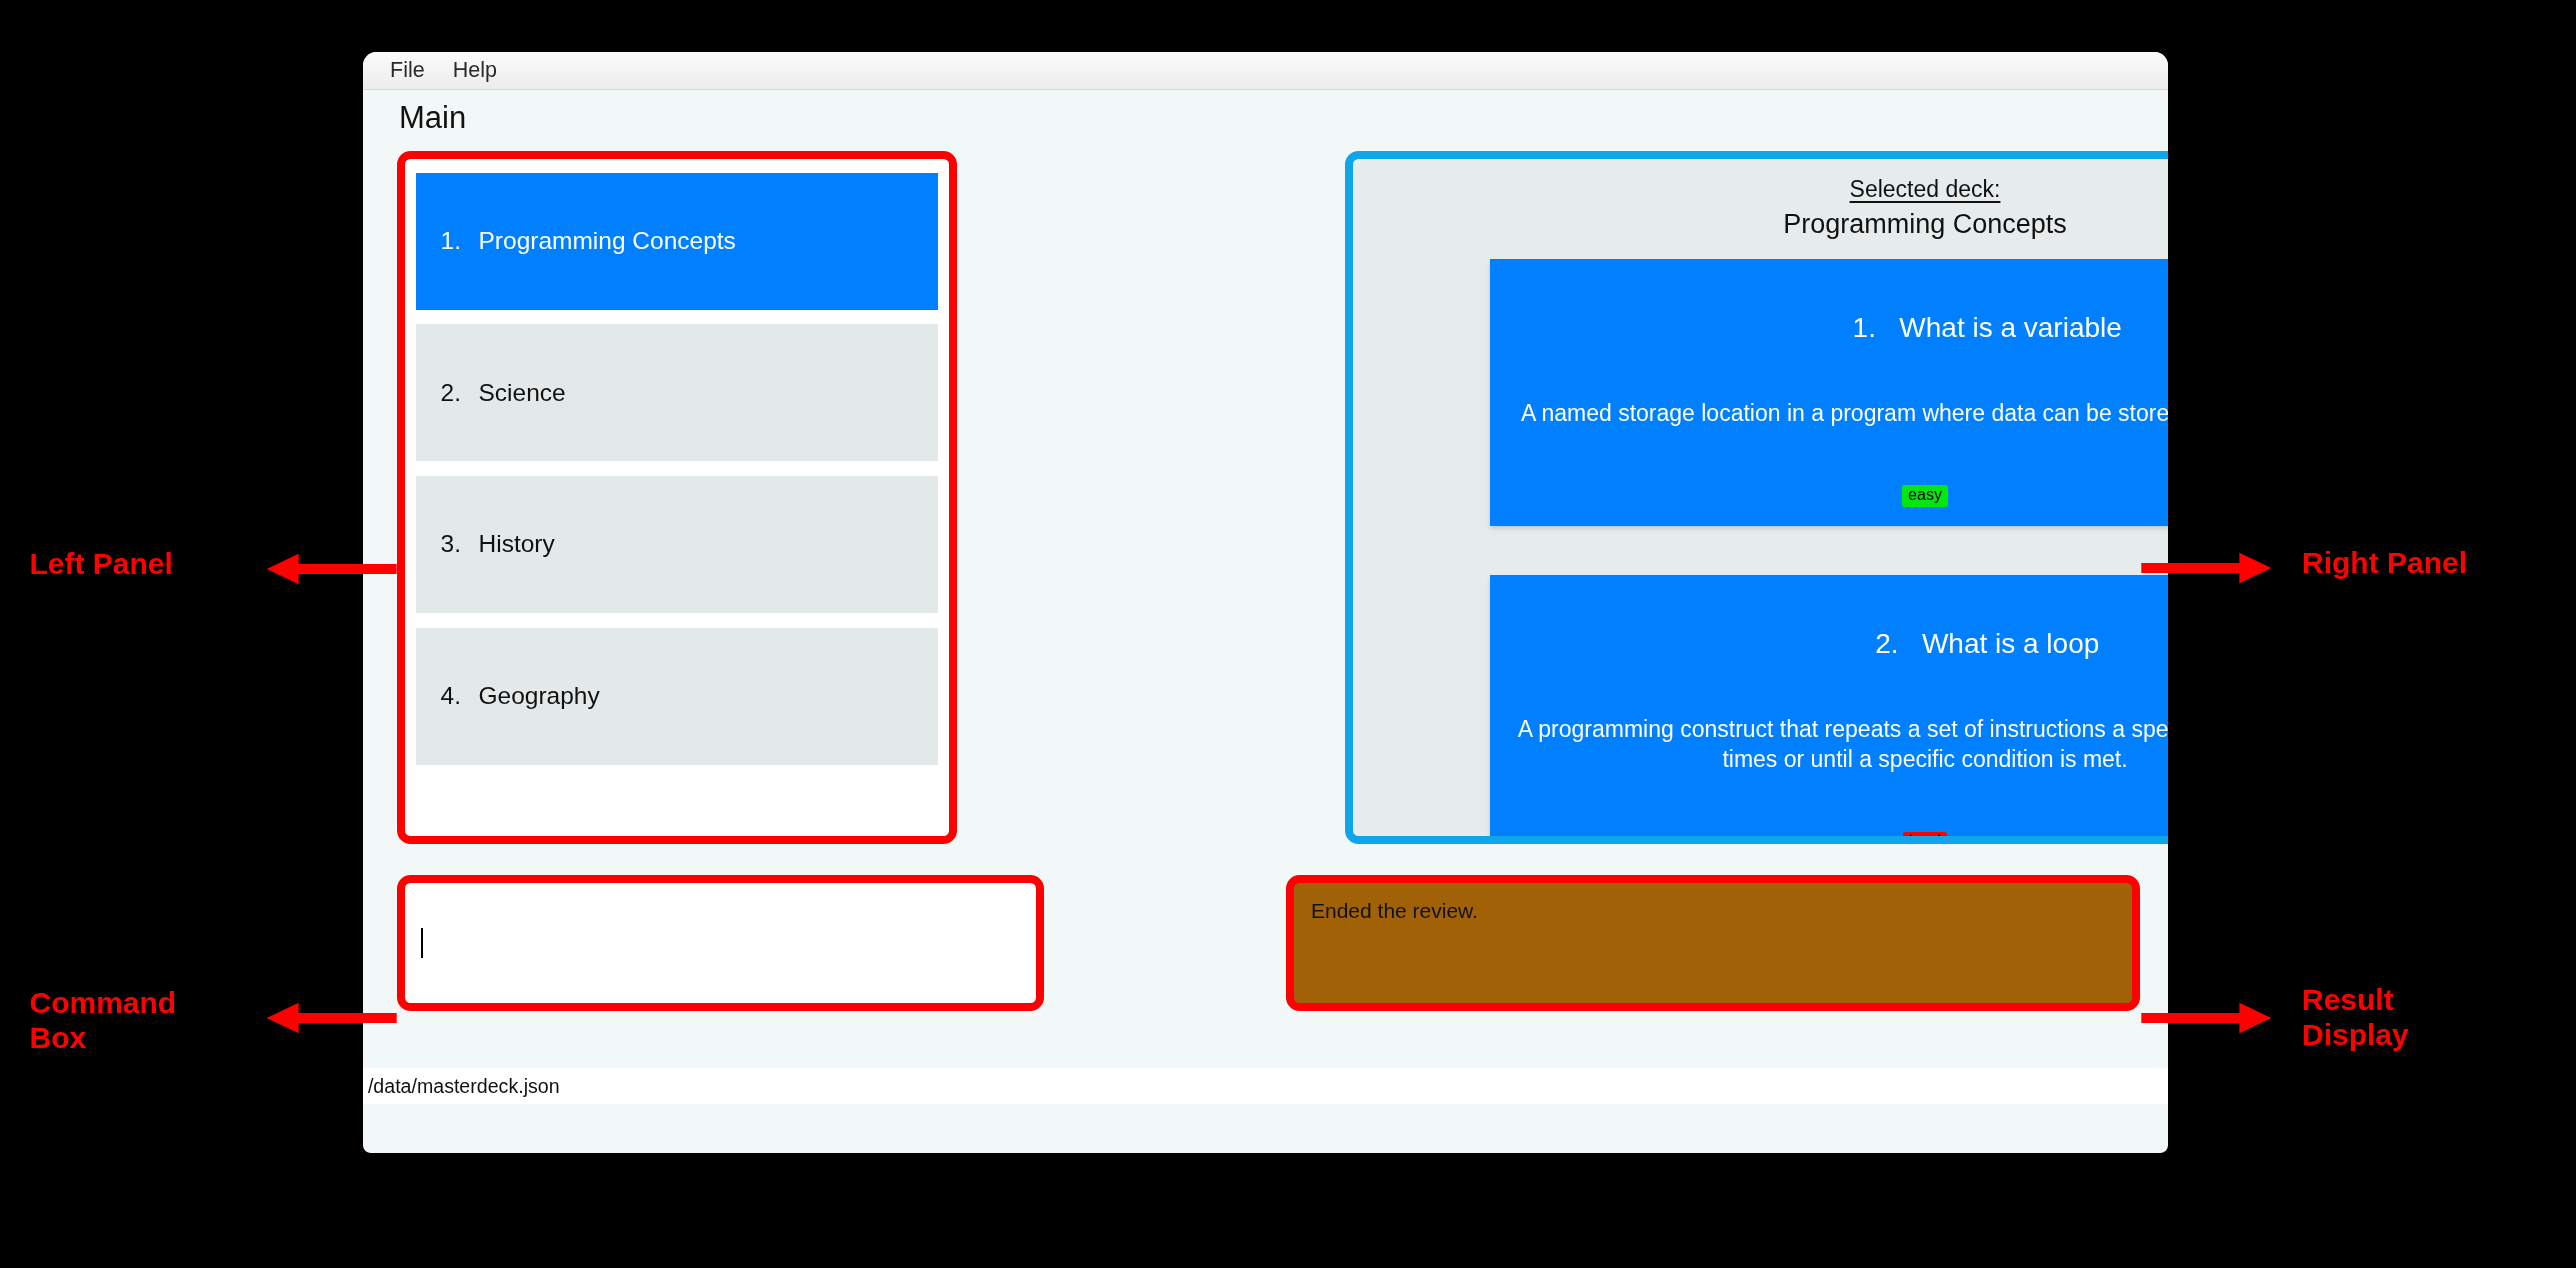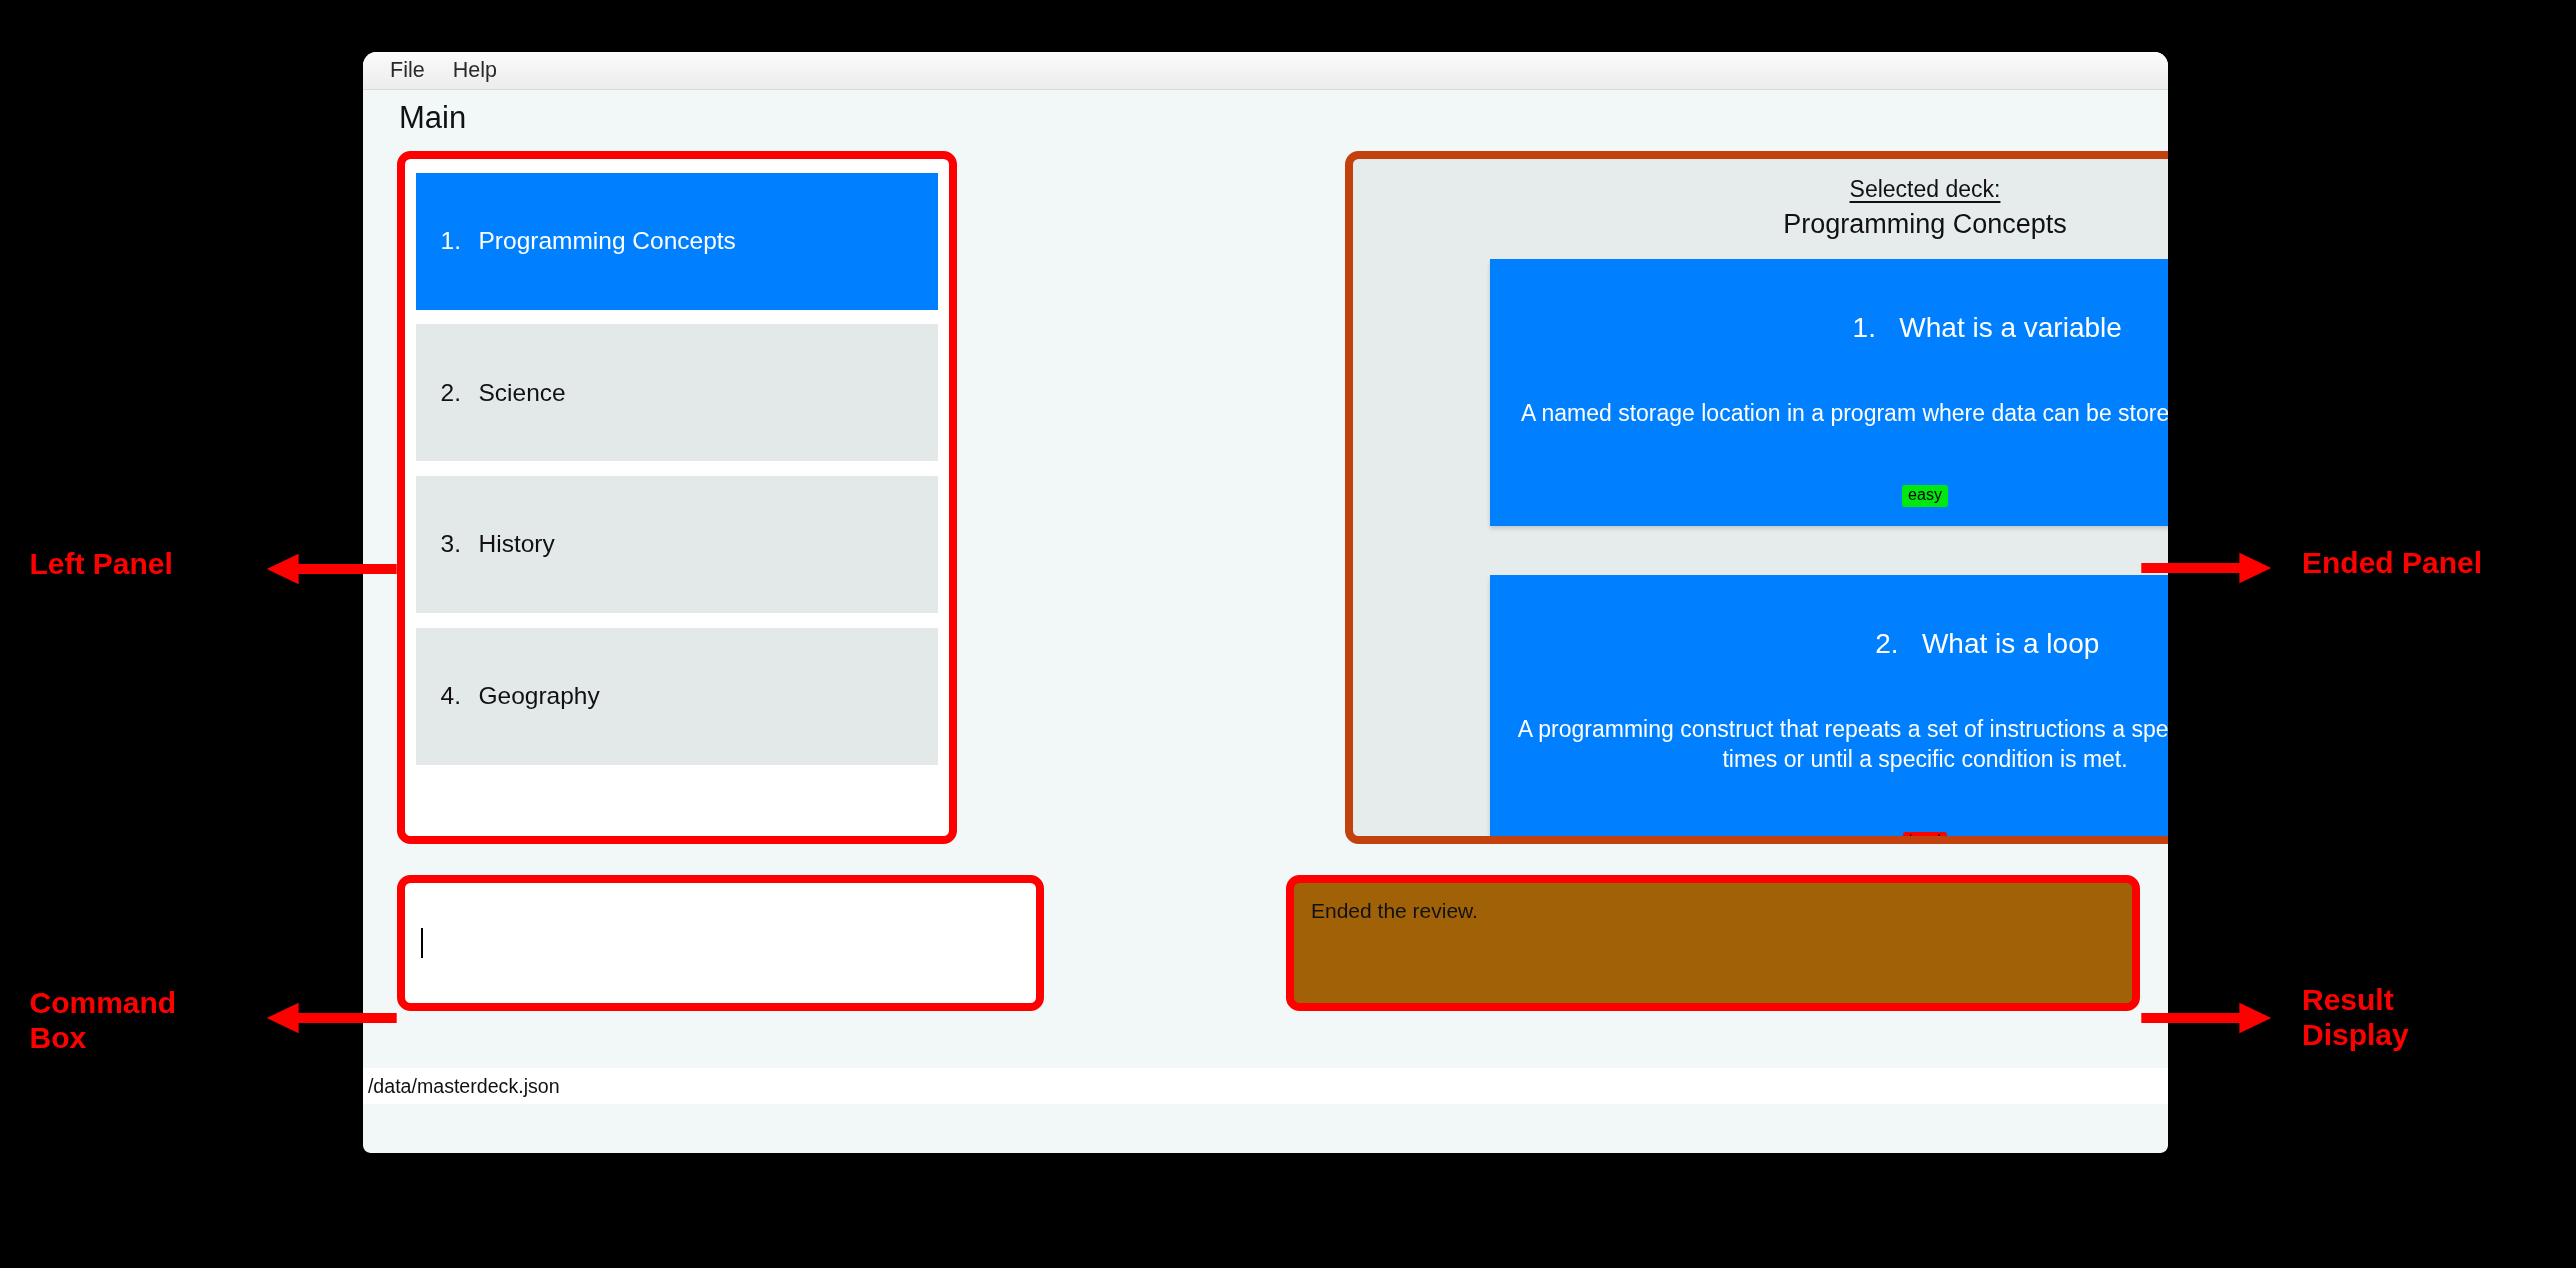--- a/index.html
+++ b/index.html
@@ -129,21 +129,21 @@
   .deck-num { display: inline-block; min-width: 38px; }
 
   
   #right-panel {
     position: absolute;
     left: 982px;
     top: 61px;
     width: 1160px;
     height: 693px;
     background: #e6ebeb;
-    border: 8px solid #c2410c;
+    border: 8px solid #0ea5e9;
     border-radius: 13.5px;
     overflow: hidden;
   }
   .deck-header {
     text-align: center;
     padding-top: 14.7px;
     line-height: 1.34;
   }
   .deck-header-label {
     font-size: 23px;
@@ -370,21 +370,21 @@
   <svg class="arrow" style="left:263px; top:550px;" width="135" height="38" viewBox="0 0 220 62">
     <path d="M218 23 H58 V6 L6 31 L58 56 V39 H218 Z" fill="#ff0000"></path>
   </svg>
 
   <div class="annot-label" id="annot-command-box">Command
 Box</div>
   <svg class="arrow" style="left:263px; top:999px;" width="135" height="38" viewBox="0 0 220 62">
     <path d="M218 23 H58 V6 L6 31 L58 56 V39 H218 Z" fill="#ff0000"></path>
   </svg>
 
-  <div class="annot-label" id="annot-right-panel">Ended Panel</div>
+  <div class="annot-label" id="annot-right-panel">Right Panel</div>
   <svg class="arrow" style="left:2140px; top:549px;" width="135" height="38" viewBox="0 0 220 62">
     <path d="M2 23 H162 V6 L214 31 L162 56 V39 H2 Z" fill="#ff0000"></path>
   </svg>
 
   <div class="annot-label" id="annot-result-disp">Result
 Display</div>
   <svg class="arrow" style="left:2140px; top:999px;" width="135" height="38" viewBox="0 0 220 62">
     <path d="M2 23 H162 V6 L214 31 L162 56 V39 H2 Z" fill="#ff0000"></path>
   </svg>
 

